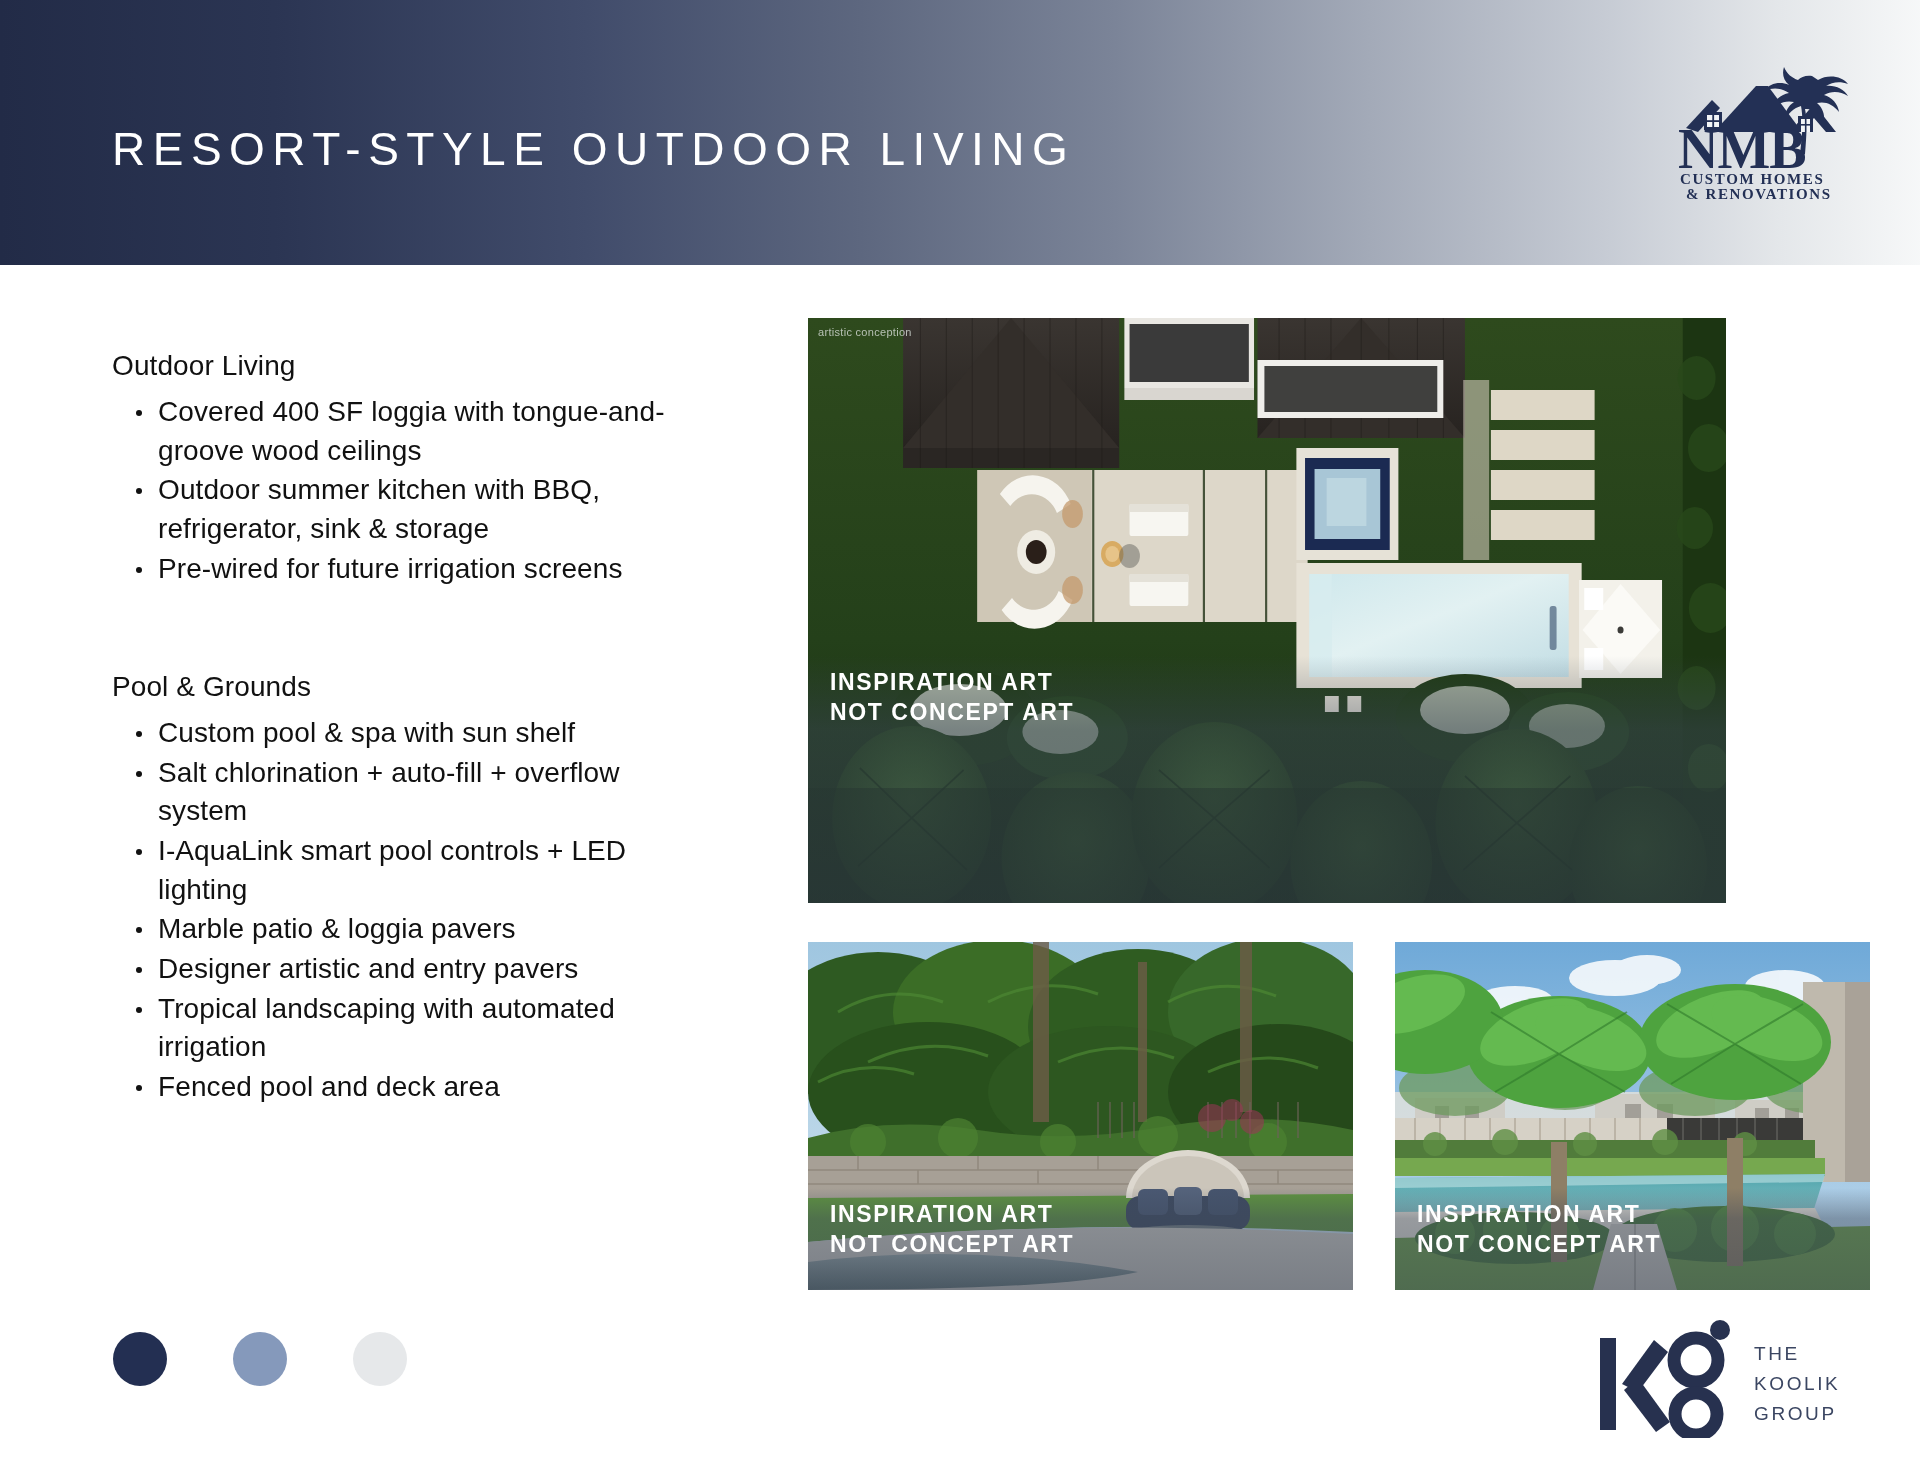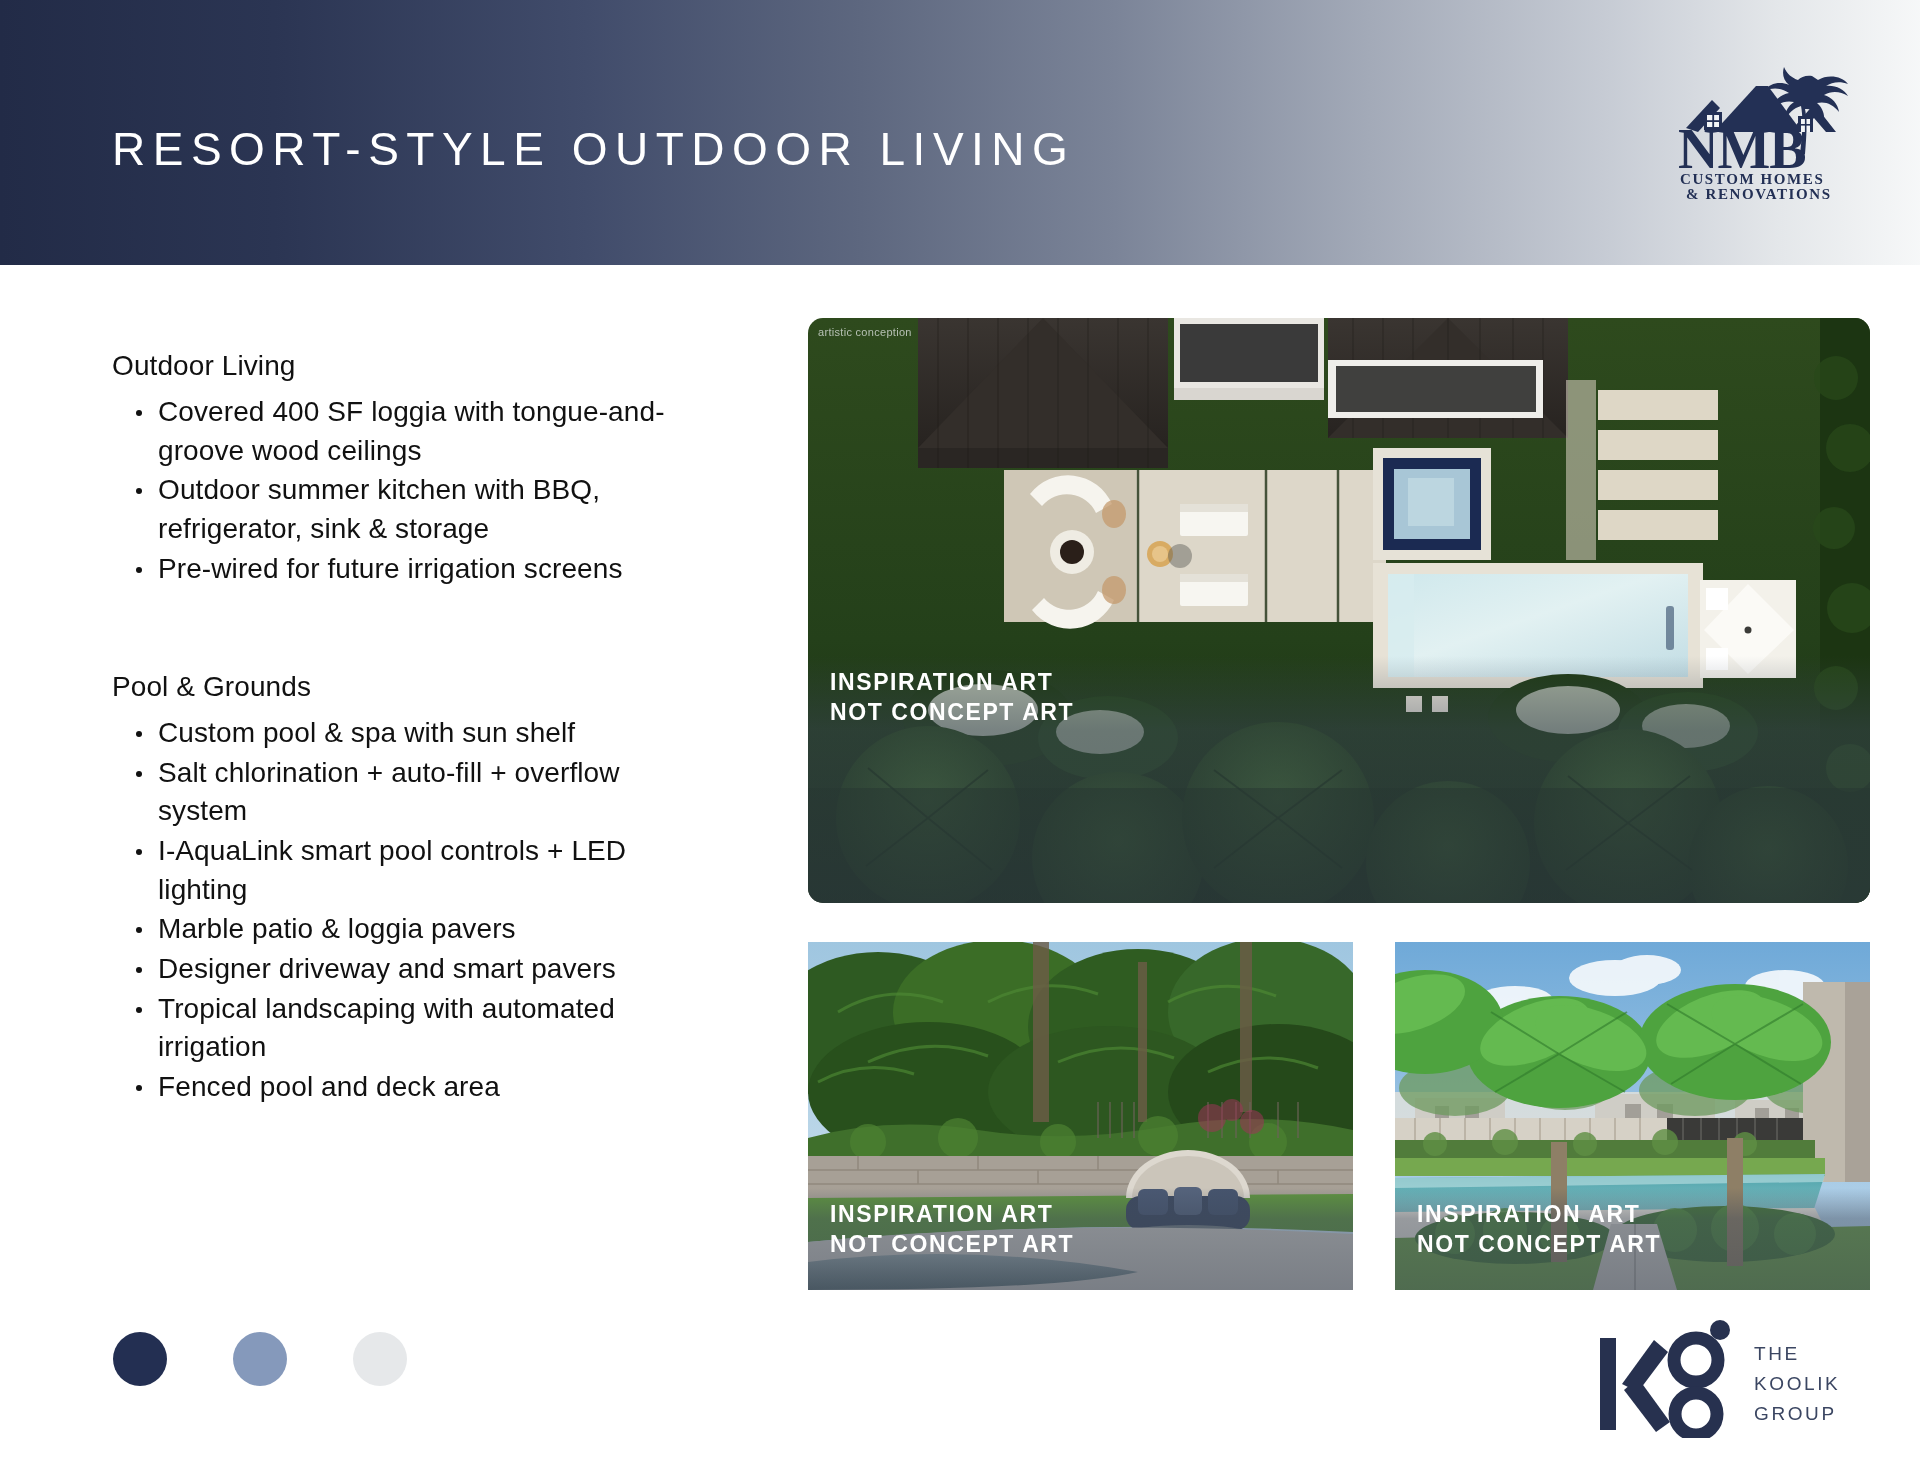--- a/index.html
+++ b/index.html
@@ -122,21 +122,21 @@
   }
   #koolik-logo svg { display: block; }
 
   
   .photo {
     position: absolute;
     overflow: hidden;
   }
   #hero-image {
     left: 808px; top: 318px;
-    width: 1062px; height: 585px; border-radius: 15px;
+    width: 918px; height: 585px;
   }
   #thumb-left {
     left: 808px; top: 942px;
     width: 545px; height: 348px;
   }
   #thumb-right {
     left: 1395px; top: 942px;
     width: 475px; height: 348px;
   }
 
@@ -220,21 +220,21 @@
 
   <div id="section-gap"></div>
 
   <div class="section">
     <div class="section-heading">Pool &amp; Grounds</div>
     <ul class="bullet-list">
       <li>Custom pool &amp; spa with sun shelf</li>
       <li>Salt chlorination + auto-fill + overflow system</li>
       <li>I-AquaLink smart pool controls + LED lighting</li>
       <li>Marble patio &amp; loggia pavers</li>
-      <li>Designer driveway and smart pavers</li>
+      <li>Designer artistic and entry pavers</li>
       <li>Tropical landscaping with automated irrigation</li>
       <li>Fenced pool and deck area</li>
     </ul>
   </div>
 </div>
 
 <div id="swatch-row">
   <div class="swatch-dot" style="background:#232f52"></div>
   <div class="swatch-dot" style="background:#8599bb"></div>
   <div class="swatch-dot" style="background:#e6e8ea"></div>

